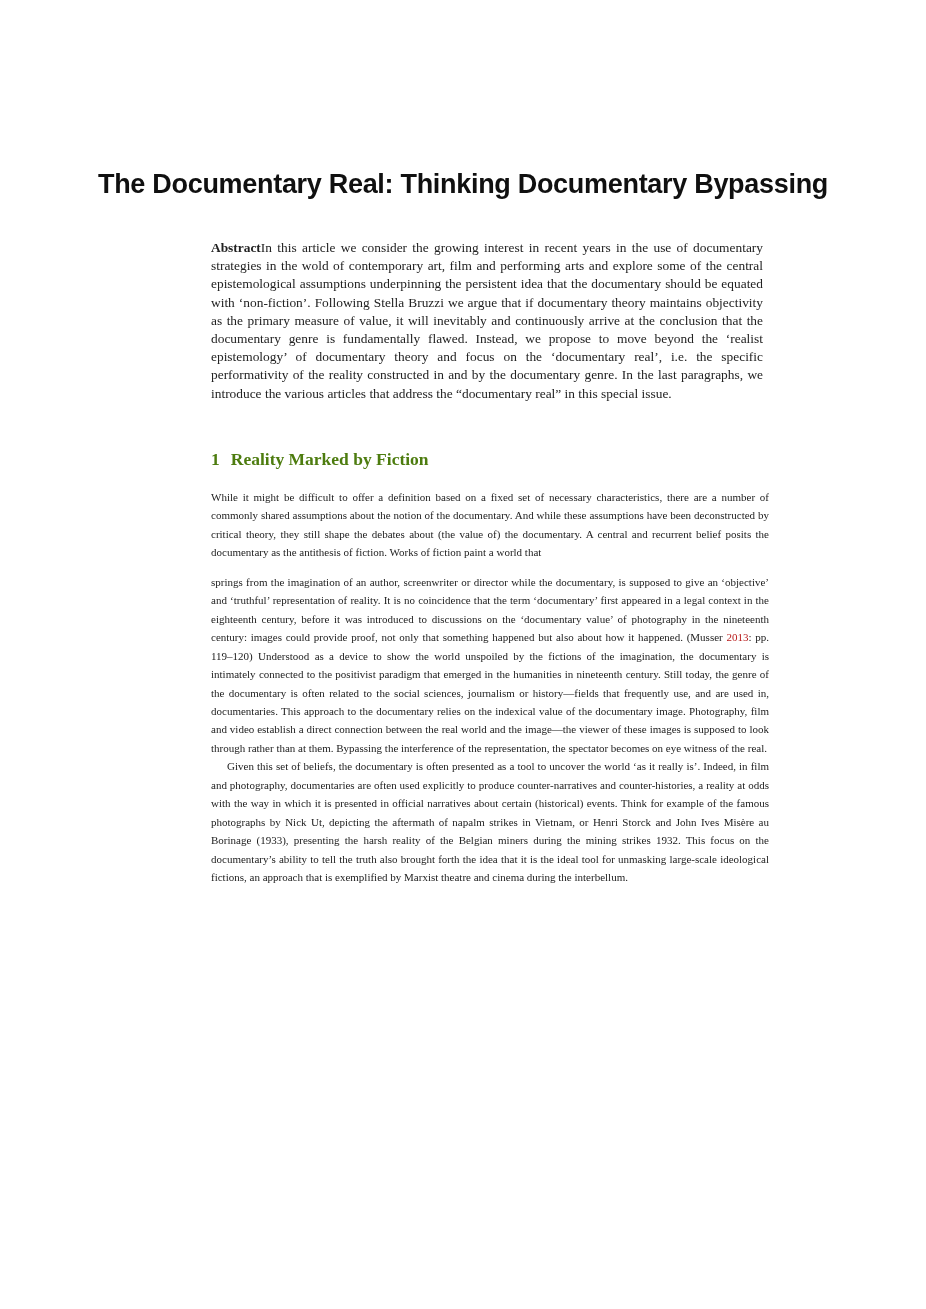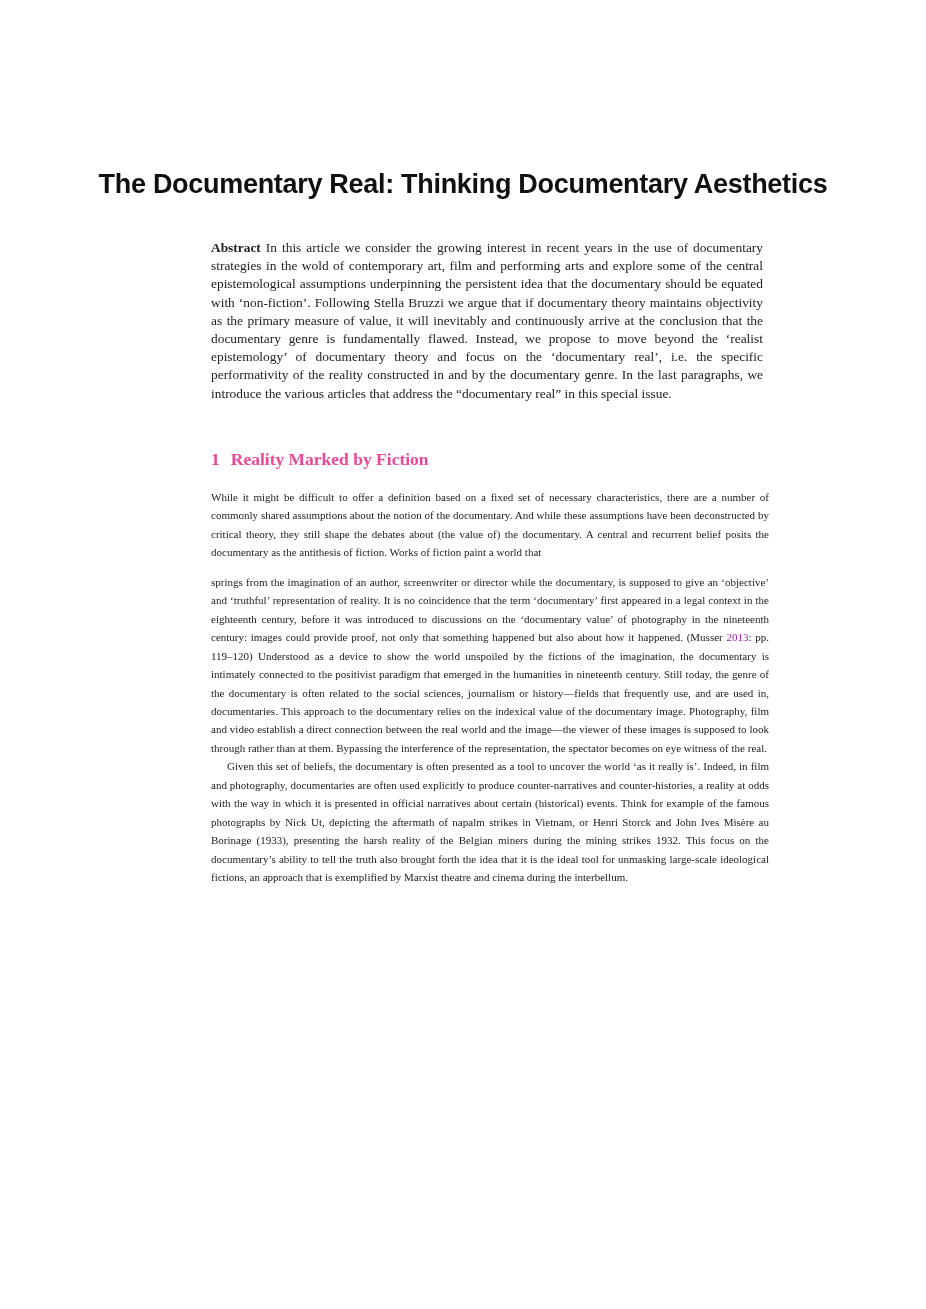--- a/index.html
+++ b/index.html
@@ -20,43 +20,43 @@
     letter-spacing:-0.3px;
     color:#101010;
   }
   .abstract {
     position:absolute; top:239px; left:211px; width:552px;
     font-size:13.4px; line-height:18.2px;
     text-align:justify;
     hyphens:auto;
     margin:0;
   }
-  .abstract-label { font-weight:700; padding-right:5px; }
+  .abstract-label { font-weight:700; }
   .section-heading {
     position:absolute; top:449px; left:211px;
-    font-size:17.5px; font-weight:700; color:#ec4899;
+    font-size:17.5px; font-weight:700; color:#4d7c0f;
     margin:0;
   }
   .section-number { margin-right:11px; }
   .article-body {
     position:absolute; top:488px; left:211px; width:558px;
     font-size:11px; line-height:18.45px;
     text-align:justify;
     hyphens:auto;
   }
   .article-body p { margin:0; }
   .article-body p.gap { margin-top:11px; }
   .article-body p.indent { text-indent:16px; }
   .run-italic { }
-  .run-link { color:#a21caf; cursor:pointer; }
+  .run-link { color:#b91c1c; cursor:pointer; }
 </style>
 </head>
 <body>
 
-<h1 class="page-title">The Documentary Real: Thinking Documentary Aesthetics</h1>
+<h1 class="page-title">The Documentary Real: Thinking Documentary Bypassing</h1>
 
 <p class="abstract"><span class="abstract-label">Abstract</span><span>In this article we consider the growing interest in recent years in the use of documentary strategies in the wold of contemporary art, film and performing arts and explore some of the central epistemological assumptions underpinning the persistent idea that the documentary should be equated with ‘non-fiction’. Following Stella Bruzzi we argue that if documentary theory maintains objectivity as the primary measure of value, it will inevitably and continuously arrive at the conclusion that the documentary genre is fundamentally flawed. Instead, we propose to move beyond the ‘realist epistemology’ of documentary theory and focus on the ‘documentary real’, i.e. the specific performativity of the reality constructed in and by the documentary genre. In the last paragraphs, we introduce the various articles that address the “documentary real” in this special issue.</span></p>
 
 <h2 class="section-heading"><span class="section-number">1</span><span>Reality Marked by Fiction</span></h2>
 
 <div class="article-body">
     <p><span>While it might be difficult to offer a definition based on a fixed set of necessary characteristics, there are a number of commonly shared assumptions about the notion of the documentary. And while these assumptions have been deconstructed by critical theory, they still shape the debates about (the value of) the documentary. A central and recurrent belief posits the documentary as the antithesis of fiction. Works of fiction paint a world that</span></p>
     <p class="gap"><span>springs from the imagination of an author, screenwriter or director while the documentary, is supposed to give an ‘objective’ and ‘truthful’ representation of reality. It is no coincidence that the term ‘documentary’ first appeared in a legal context in the eighteenth century, before it was introduced to discussions on the ‘documentary value’ of photography in the nineteenth century: images could provide proof, not only that something happened but also about how it happened. (Musser </span><span class="run-link">2013</span><span>: pp. 119–120) Understood as a device to show the world unspoiled by the fictions of the imagination, the documentary is intimately connected to the positivist paradigm that emerged in the humanities in nineteenth century. Still today, the genre of the documentary is often related to the social sciences, journalism or history—fields that frequently use, and are used in, documentaries. This approach to the documentary relies on the indexical value of the documentary image. Photography, film and video establish a direct connection between the real world and the image—the viewer of these images is supposed to look </span><span class="run-italic">through</span><span> rather than </span><span class="run-italic">at</span><span> them. Bypassing the interference of the representation, the spectator becomes on eye witness of the real.</span></p>
     <p class="indent"><span>Given this set of beliefs, the documentary is often presented as a tool to uncover the world ‘as it really is’. Indeed, in film and photography, documentaries are often used explicitly to produce counter-narratives and counter-histories, a reality at odds with the way in which it is presented in official narratives about certain (historical) events. Think for example of the famous photographs by Nick Ut, depicting the aftermath of napalm strikes in Vietnam, or Henri Storck and John Ives </span><span class="run-italic">Misère au Borinage</span><span> (1933), presenting the harsh reality of the Belgian miners during the mining strikes 1932. This focus on the documentary’s ability to tell the truth also brought forth the idea that it is the ideal tool for unmasking large-scale ideological fictions, an approach that is exemplified by Marxist theatre and cinema during the interbellum.</span></p>
   </div>

